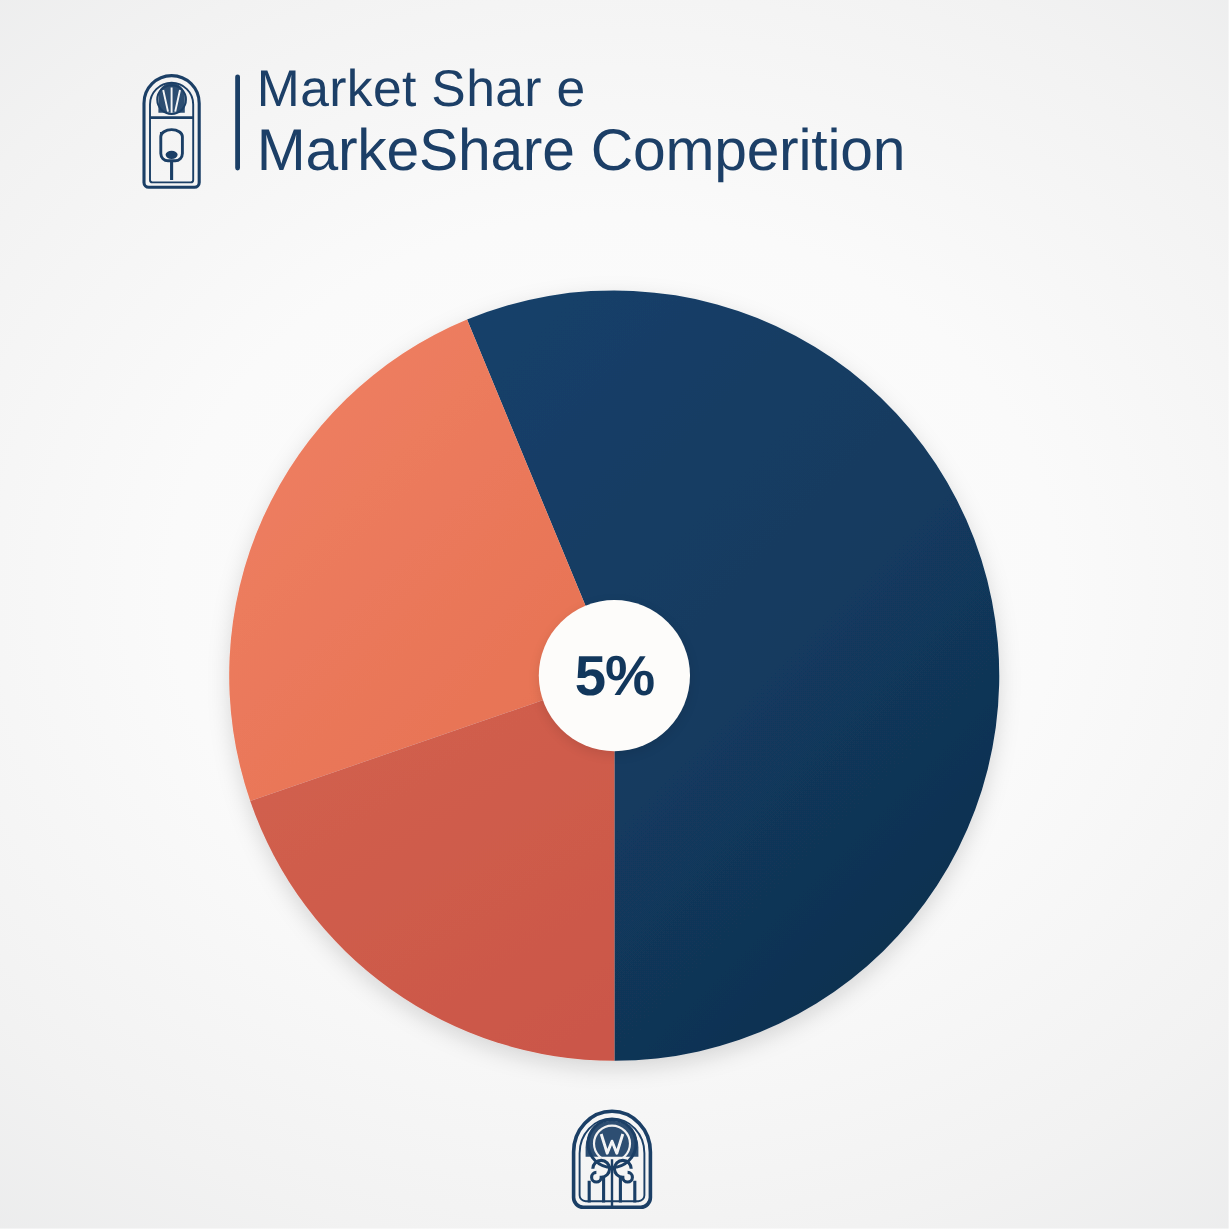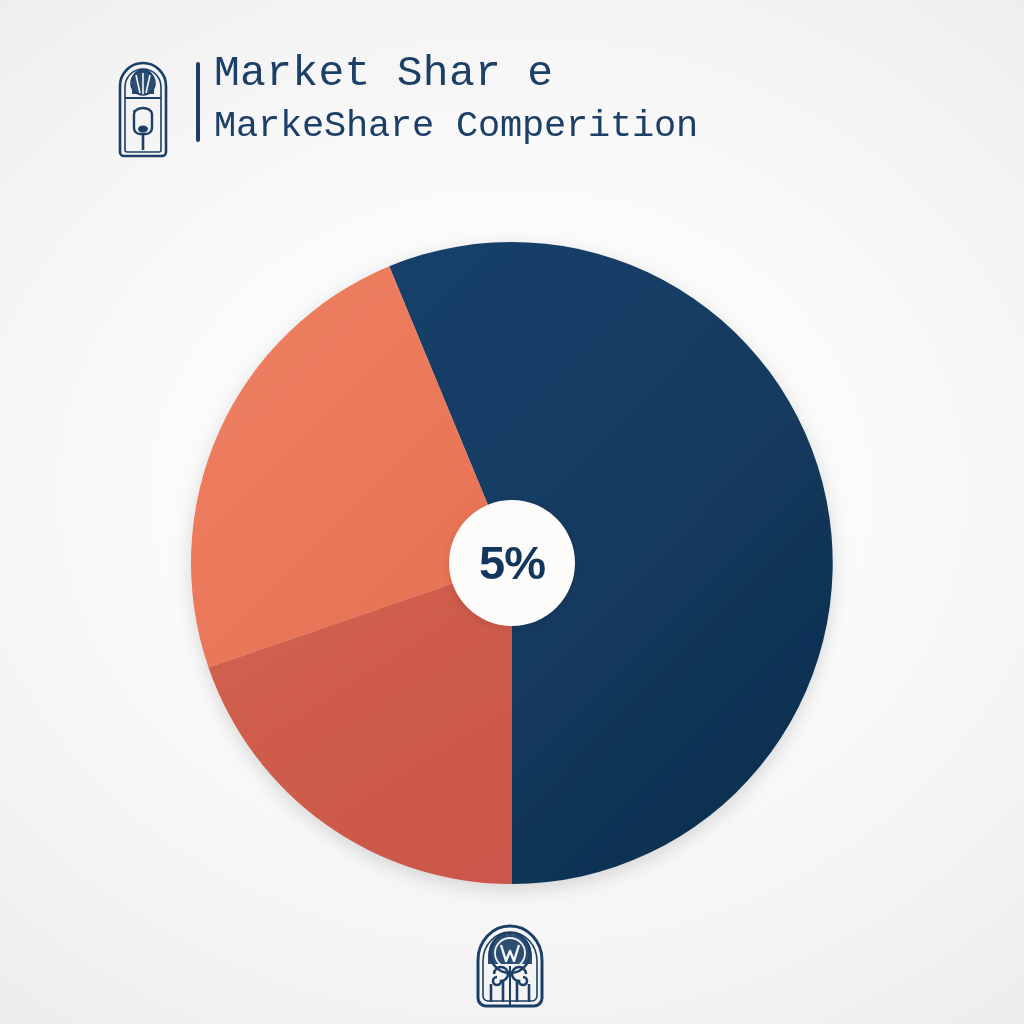--- a/index.html
+++ b/index.html
@@ -41,32 +41,31 @@
     background: #1b3f66;
     margin-right: 14px;
     margin-top: 14px;
     margin-bottom: 10px;
     border-radius: 2px;
   }
   .title-lines {
     display: flex;
     flex-direction: column;
     justify-content: flex-end;
-    font-family: Liberation Mono, monospace;
   }
   #title-line-1 {
     font-size: 43px;
     line-height: 52px;
     color: #1c3f67;
     font-weight: 400;
     letter-spacing: 0.3px;
     white-space: pre;
   }
   #title-line-2 {
-    font-size: 37px;
+    font-size: 49px;
     line-height: 52px;
     color: #1c3f67;
     font-weight: 400;
     letter-spacing: -0.2px;
     white-space: pre;
   }
 
   
   #chart-area {
     position: absolute;

